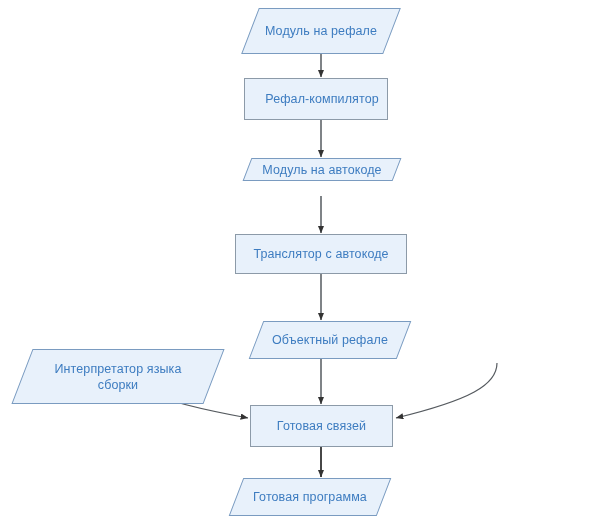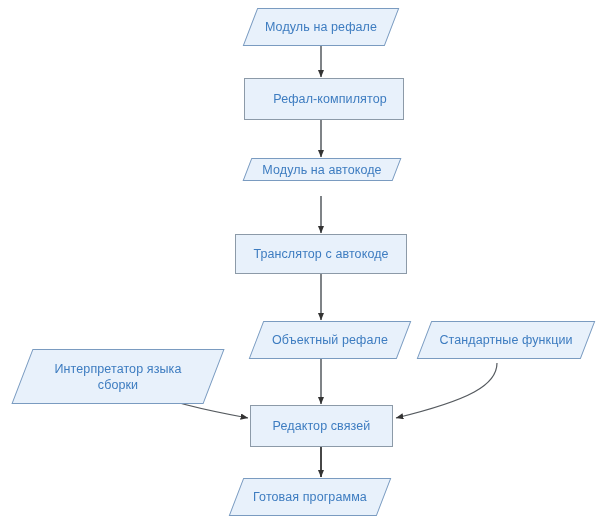--- a/index.html
+++ b/index.html
@@ -85,26 +85,26 @@
 
     <path d="M321,358 L321,404" fill="none" stroke="#555a5f" stroke-width="1.5" marker-end="url(#arrow)"></path>
 
     <path d="M118,363 C118,385 150,400 248,418" fill="none" stroke="#555a5f" stroke-width="1.2" marker-end="url(#arrow)"></path>
 
     <path d="M497,363 C497,385 470,400 396,418" fill="none" stroke="#555a5f" stroke-width="1.2" marker-end="url(#arrow)"></path>
 
     <path d="M321,447 L321,477" fill="none" stroke="#333333" stroke-width="1.8" marker-end="url(#arrow)"></path>
   </svg>
 
-  <div class="node para" style="left:250px; top:8px; width:142px; height:38px;text-align:right;">
+  <div class="node para" style="left:250px; top:8px; width:142px; height:46px;text-align:right;">
     <span class="skin"></span>
     <span class="label">Модуль на рефале</span>
   </div>
 
-  <div class="node rect" style="left:244px; top:78px; width:160px; height:42px;padding-left:12px;">
+  <div class="node rect" style="left:244px; top:78px; width:144px; height:42px;padding-left:12px;">
     <span class="label">Рефал-компилятор</span>
   </div>
 
   <div class="node para" style="left:247px; top:158px; width:150px; height:23px;">
     <span class="skin"></span>
     <span class="label">Модуль на автокоде</span>
   </div>
 
   <div class="node rect" style="left:235px; top:234px; width:172px; height:40px;">
     <span class="label">Транслятор с автокоде</span>
@@ -114,27 +114,23 @@
     <span class="skin"></span>
     <span class="label">Объектный рефале</span>
   </div>
 
   <div class="node para" style="left:22px; top:308px; width:192px; height:55px;margin-top:41px;">
     <span class="skin"></span>
     <span class="label">Интерпретатор языка
 сборки</span>
   </div>
 
-  <div class="node para" style="left:424px; top:321px; width:164px; height:38px;">
-    <span class="skin"></span>
-    <span class="label">Стандартные функции</span>
-  </div>
 
   <div class="node rect" style="left:250px; top:405px; width:143px; height:42px;">
-    <span class="label">Редактор связей</span>
+    <span class="label">Готовая связей</span>
   </div>
 
   <div class="node para" style="left:236px; top:478px; width:148px; height:38px;">
     <span class="skin"></span>
     <span class="label">Готовая программа</span>
   </div>
 
 </div>
 
 </body></html>

